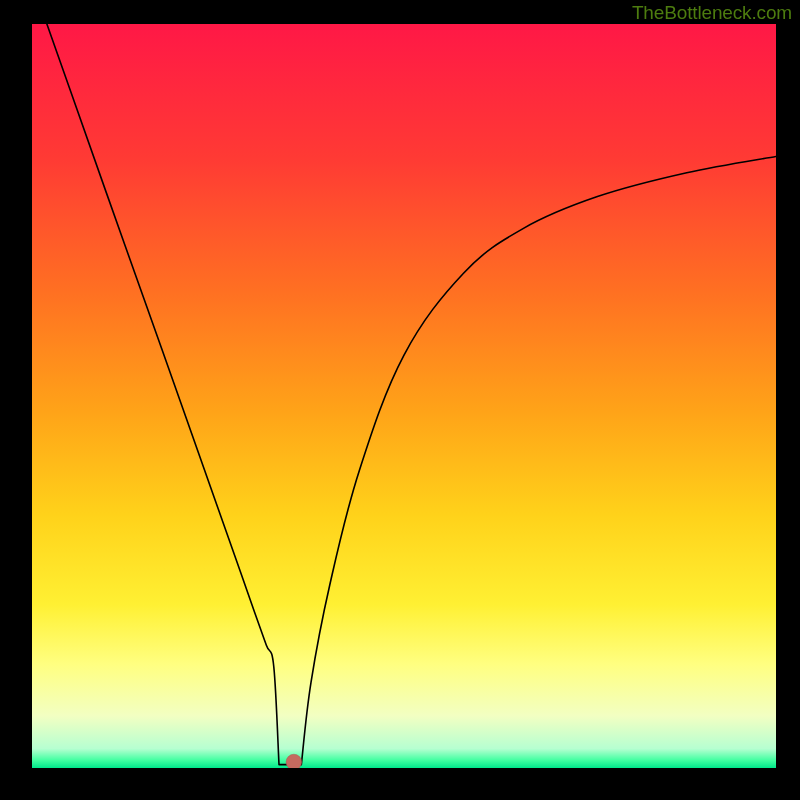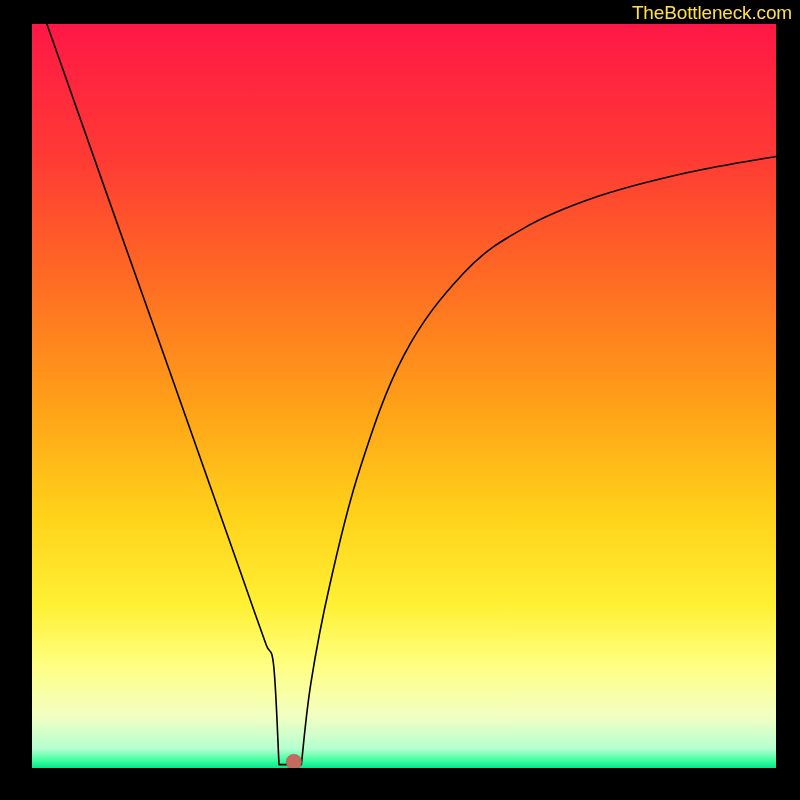--- a/index.html
+++ b/index.html
@@ -23,21 +23,21 @@
     width: 744px;
     height: 744px;
     background: #fff;
     overflow: hidden;
   }
   .plot-wrap svg { display: block; }
   .watermark {
     position: absolute;
     top: 2px;
     right: 8px;
-    color: #fde047;
+    color: #4d7c0f;
     font-size: 19px;
     font-weight: 400;
     letter-spacing: -0.15px;
     user-select: none;
   }
 </style>
 </head>
 <body>
 
 <div class="frame">

